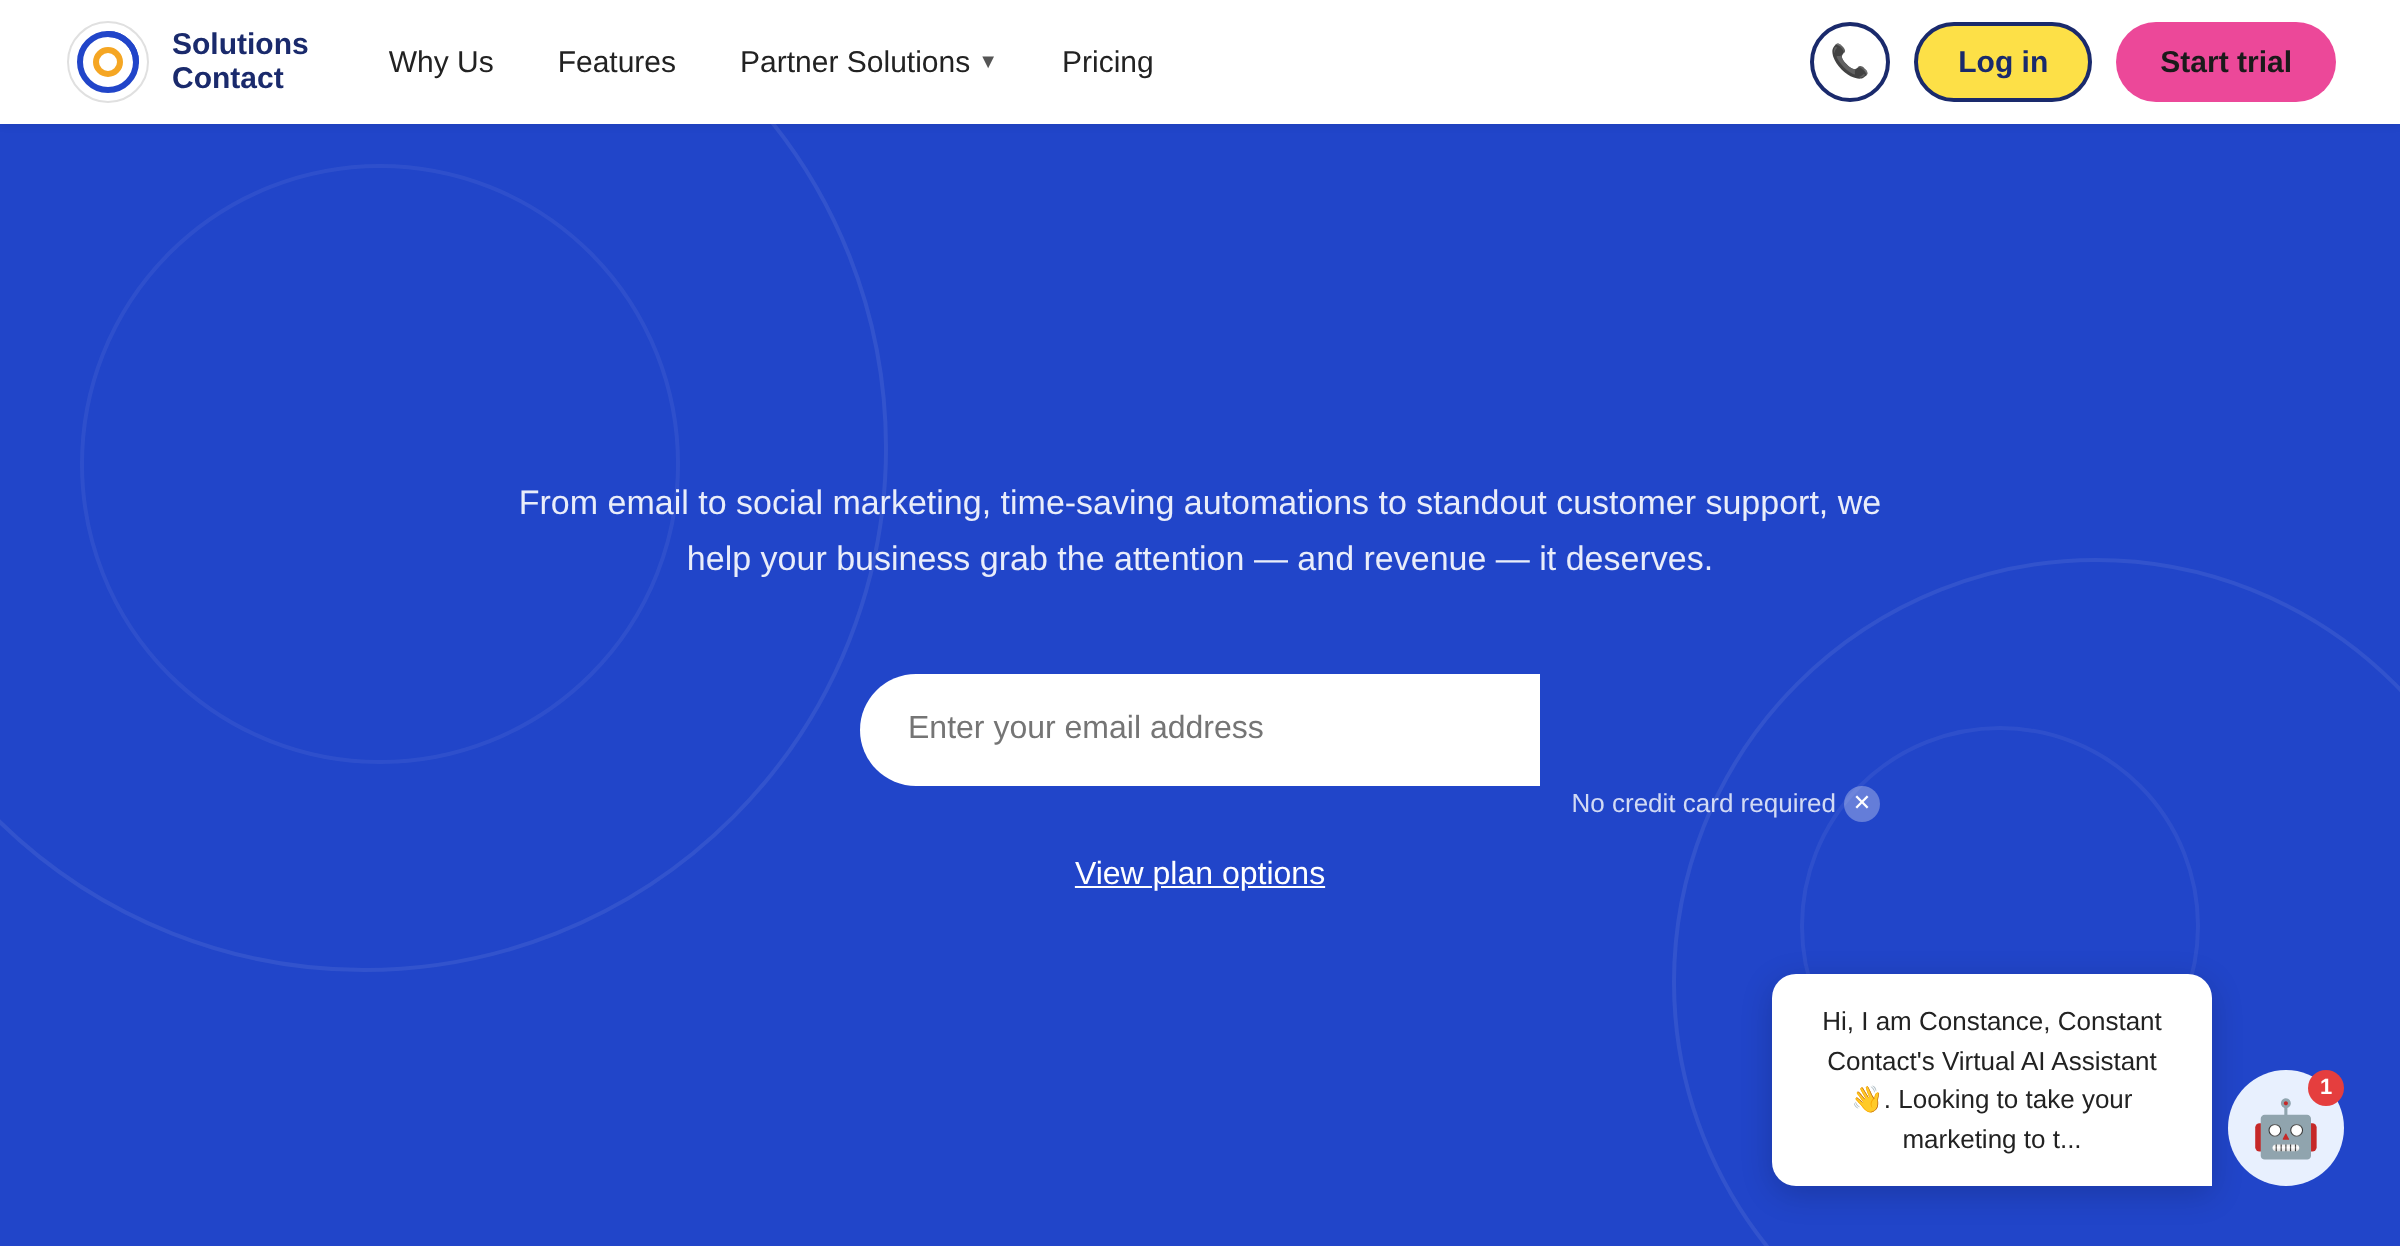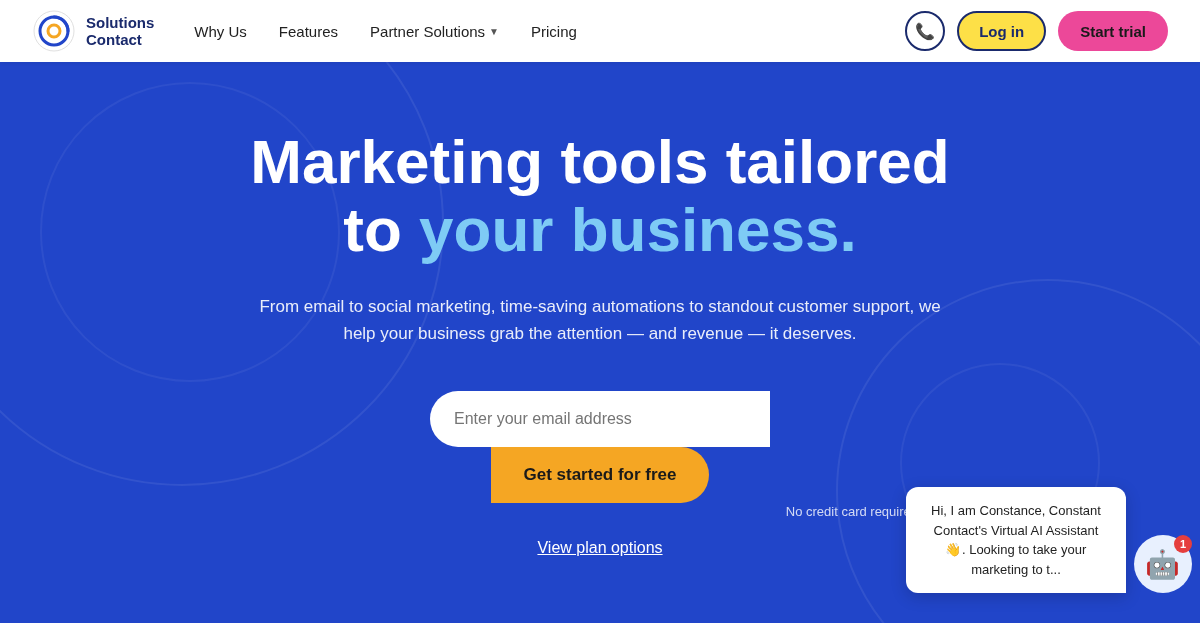--- a/index.html
+++ b/index.html
@@ -239,21 +239,21 @@
       text-decoration: underline;
       cursor: pointer;
       position: relative;
       z-index: 1;
     }
 
     
     .chat-widget {
       position: absolute;
       bottom: 30px;
-      right: 8px;
+      right: 28px;
       z-index: 20;
       display: flex;
       align-items: flex-end;
       gap: 8px;
       justify-content: center;
     }
     .chat-bubble {
       background: #fff;
       border-radius: 12px 12px 0 12px;
       padding: 14px 16px;
@@ -328,30 +328,25 @@
     </button>
     <button class="login-btn">Log in</button>
     <button class="trial-btn">Start trial</button>
   </div>
 </nav>
 
 <section class="hero">
   <div class="hero-circle1"></div>
   <div class="hero-circle2"></div>
 
-  <h1 class="hero-title">
-    <span>Marketing tools tailored</span><br>
-    <span>to </span><span class="highlight">your business.</span>
-  </h1>
 
   <p class="hero-subtitle">From email to social marketing, time-saving automations to standout customer support, we help your business grab the attention — and revenue — it deserves.</p>
 
   <div class="hero-cta">
     <input class="email-input" type="email" placeholder="Enter your email address" style="">
-    <button class="get-started-btn">Get started for free</button>
   </div>
 
   <div class="no-credit">
     <span>No credit card required</span>
     <span class="close-small">✕</span>
   </div>
 
   <a class="view-plan-link" href="#">View plan options</a>
 
   <div class="chat-widget">

